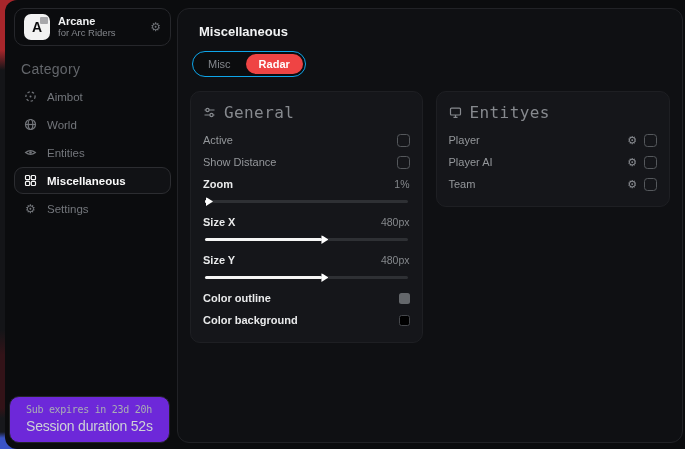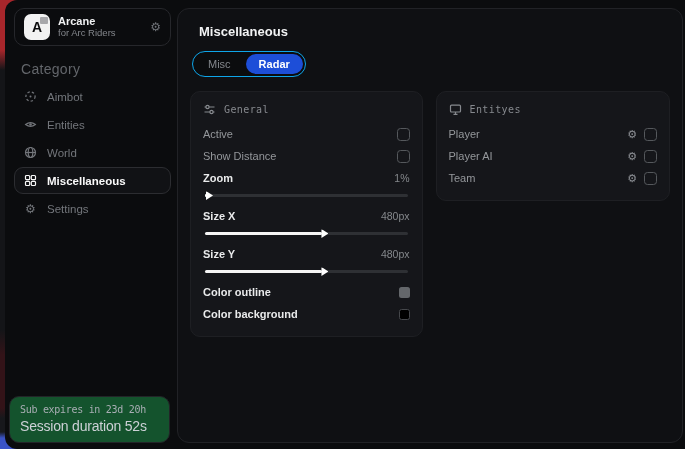--- a/index.html
+++ b/index.html
@@ -38,50 +38,50 @@
   .nav{display:flex;flex-direction:column;gap:1px;}
   .nav-item{
     display:flex;align-items:center;gap:10px;height:27px;padding:0 9px;
     border:1px solid transparent;border-radius:9px;
     color:#73767b;font-size:11.5px;cursor:pointer;
   }
   .nav-item .ic{width:13px;height:13px;flex:none;display:flex;align-items:center;justify-content:center;}
   .nav-item.active{border-color:#2c2d31;background:#111215;color:#fafafa;font-weight:bold;}
   .side-footer{
     position:absolute;left:4px;right:7px;bottom:6px;
-    border:1px solid #232428;border-radius:10px;background:#14532d;
-    padding:7px 10px 8px;
+    border:1px solid #232428;border-radius:10px;background:#6d28d9;
+    padding:7px 16px 8px;
   }
   .sf-line1{font-family:"DejaVu Sans Mono",monospace;font-size:10px;color:#a9aeb4;letter-spacing:-.3px;white-space:nowrap;}
   .sf-line2{margin-top:3px;font-size:14px;font-weight:normal;color:#cdd1d6;letter-spacing:-.2px;}
   
   .main{
     position:absolute;left:172px;top:8px;right:2px;bottom:6px;
     background:#0f1013;border:1px solid #212226;border-radius:12px;
     padding:13px 12px;
   }
   .page-title{margin:2px 0 0 9px;font-size:13px;font-weight:bold;color:#f2f3f4;}
   .tabs{
     display:inline-flex;margin:12px 0 0 2px;background:#0b0c0e;
     border:1px solid #0ea5e9;border-radius:16px;padding:2px;gap:2px;
   }
   .tab{
     padding:4px 13px;border-radius:13px;font-size:11px;color:#83868b;cursor:pointer;white-space:nowrap;
   }
-  .tab.active{background:#1d4ed8;color:#fff;font-weight:bold;}
+  .tab.active{background:#ef4444;color:#fff;font-weight:bold;}
   .cards{display:flex;align-items:flex-start;gap:13px;margin:14px 0 0 0;}
   .card{
     background:#15161a;border:1px solid #1e1f23;border-radius:10px;
     padding:9px 12px 11px;
   }
   .card.general{width:234px;}
   .card.entities{width:236px;}
   .card-head{
     display:flex;align-items:center;gap:8px;margin:2px 0 7px;
-    font-family:"DejaVu Sans Mono",monospace;font-size:10px;color:#86898e;letter-spacing:.4px;
+    font-family:"DejaVu Sans Mono",monospace;font-size:16px;color:#86898e;letter-spacing:.4px;
   }
   .card-head .ic{width:13px;height:13px;display:flex;align-items:center;justify-content:center;color:#86898e;}
   .row{display:flex;align-items:center;justify-content:space-between;height:22px;}
   .lbl-dim{font-size:11px;color:#94979b;}
   .lbl-strong{font-size:11px;font-weight:bold;color:#e9eaeb;}
   .val{font-size:10.5px;color:#85888c;}
   .checkbox{
     width:13px;height:13px;border:1.5px solid #55585c;border-radius:3.5px;
     background:transparent;cursor:pointer;flex:none;
   }
@@ -127,35 +127,35 @@
             <svg width="13" height="13" viewBox="0 0 13 13" fill="none" stroke="currentColor" stroke-width="1.2">
               <circle cx="6.5" cy="6.5" r="4.6" stroke-dasharray="2.4 2.1"></circle>
                 <circle cx="6.5" cy="6.5" r="1" fill="currentColor" stroke="none"></circle>
             </svg>
           </span>
           <span>Aimbot</span>
         </div>
         <div class="nav-item">
           <span class="ic">
             <svg width="13" height="13" viewBox="0 0 13 13" fill="none" stroke="currentColor" stroke-width="1.2">
-              <path d="M1.6 6.5 Q6.5 2.6 11.4 6.5 Q6.5 10.4 1.6 6.5 Z"></path>
-                <circle cx="6.5" cy="6.5" r="1.3" fill="currentColor" stroke="none"></circle>
-            </svg>
-          </span>
-          <span>Entities</span>
-        </div>
-        <div class="nav-item">
-          <span class="ic">
-            <svg width="13" height="13" viewBox="0 0 13 13" fill="none" stroke="currentColor" stroke-width="1.2">
               <circle cx="6.5" cy="6.5" r="5"></circle>
                 <path d="M1.5 6.5 H11.5"></path>
                 <ellipse cx="6.5" cy="6.5" rx="2.3" ry="5"></ellipse>
             </svg>
           </span>
           <span>World</span>
+        </div>
+        <div class="nav-item">
+          <span class="ic">
+            <svg width="13" height="13" viewBox="0 0 13 13" fill="none" stroke="currentColor" stroke-width="1.2">
+              <path d="M1.6 6.5 Q6.5 2.6 11.4 6.5 Q6.5 10.4 1.6 6.5 Z"></path>
+                <circle cx="6.5" cy="6.5" r="1.3" fill="currentColor" stroke="none"></circle>
+            </svg>
+          </span>
+          <span>Entities</span>
         </div>
         <div class="nav-item active">
           <span class="ic">
             <svg width="13" height="13" viewBox="0 0 13 13" fill="none" stroke="currentColor" stroke-width="1.2">
               <rect x="1.5" y="1.5" width="4.2" height="4.2" rx="1"></rect>
                 <rect x="7.3" y="1.5" width="4.2" height="4.2" rx="1"></rect>
               <rect x="1.5" y="7.3" width="4.2" height="4.2" rx="1"></rect>
                 <rect x="7.3" y="7.3" width="4.2" height="4.2" rx="1"></rect>
             </svg>
           </span>

